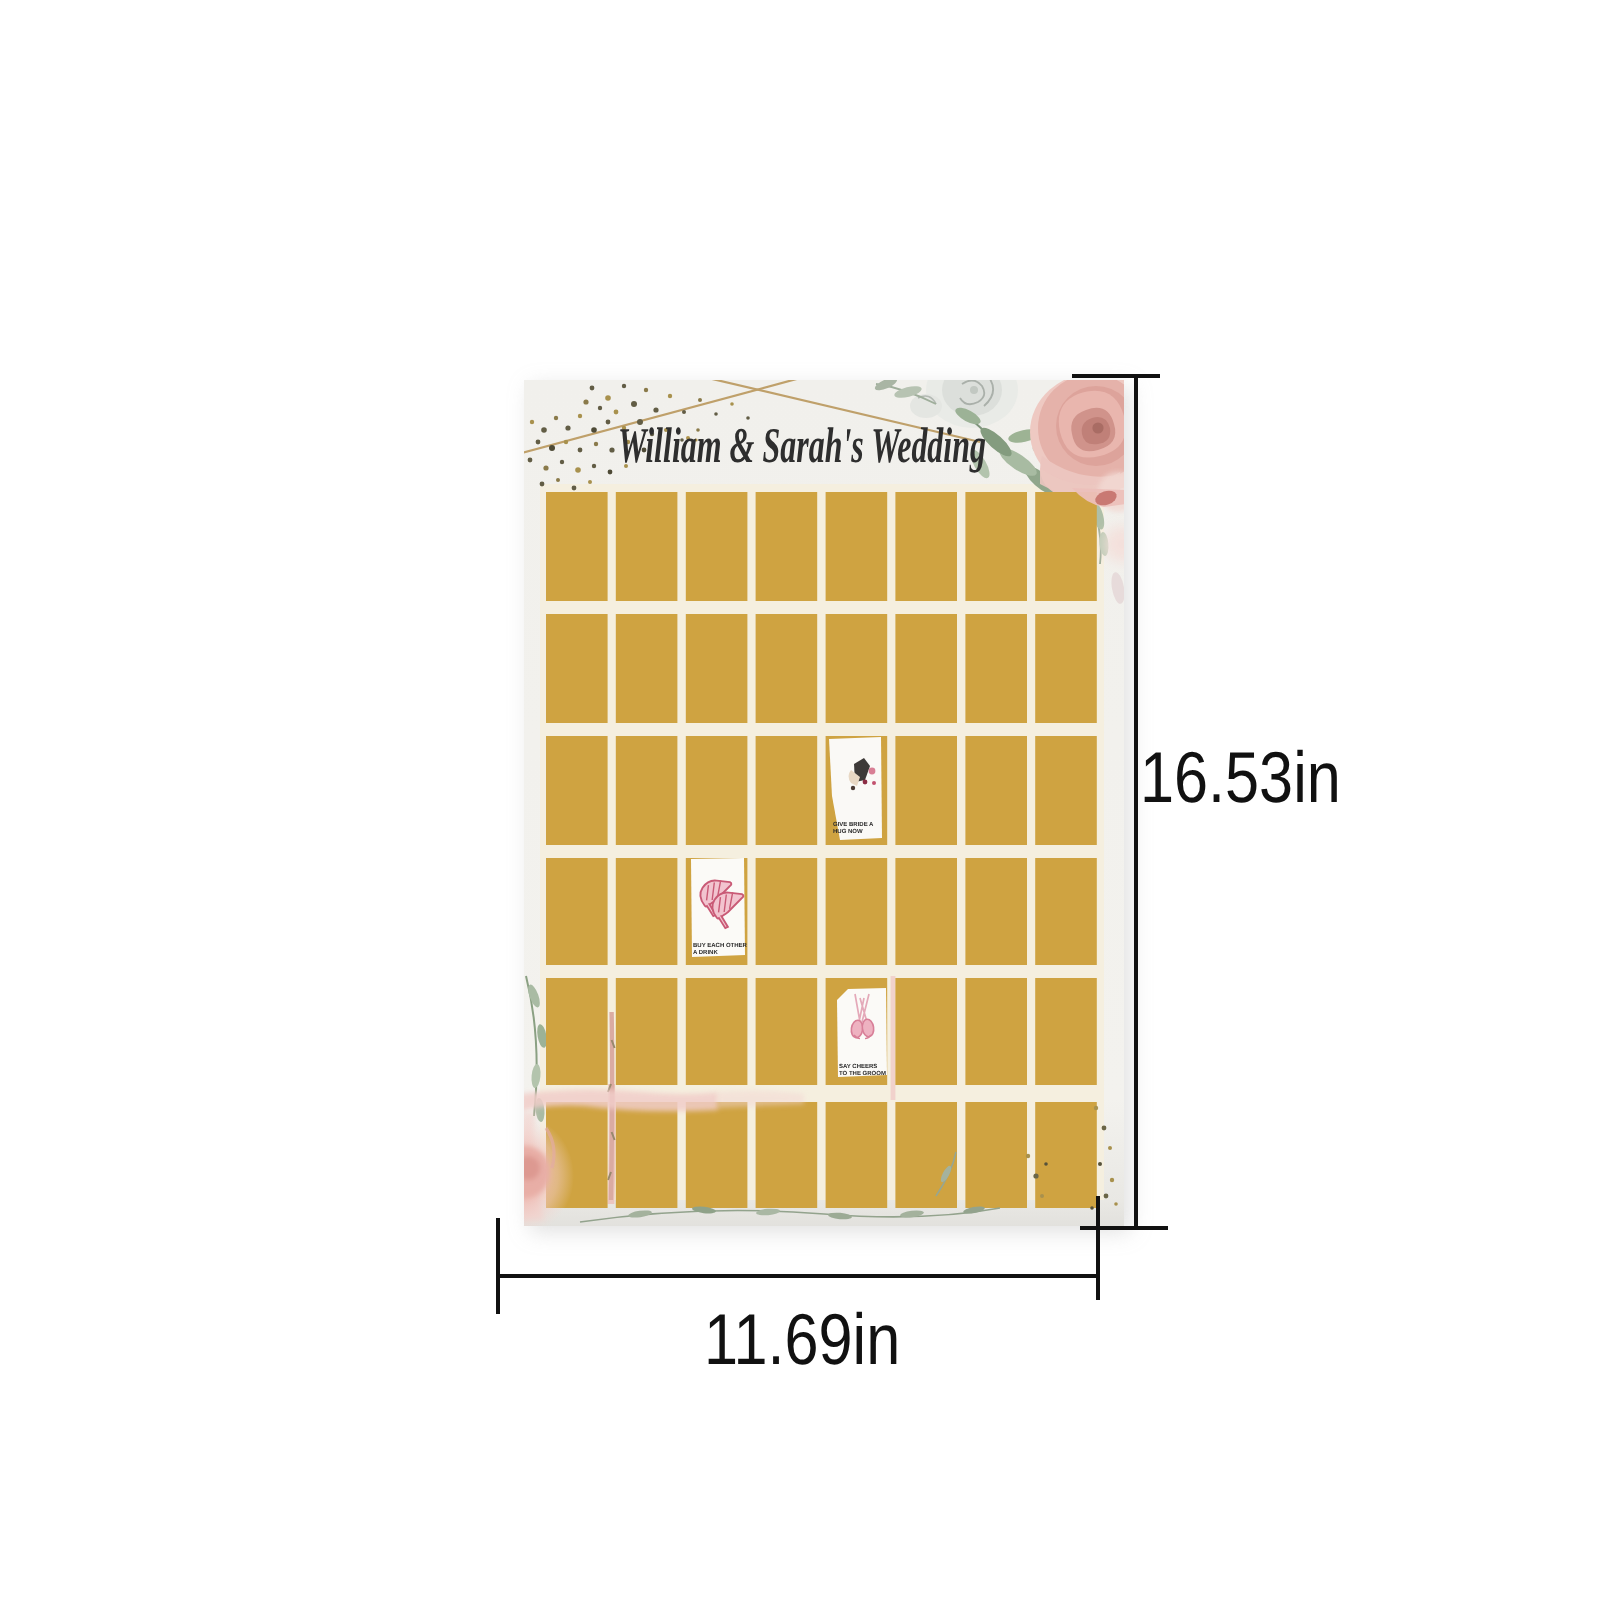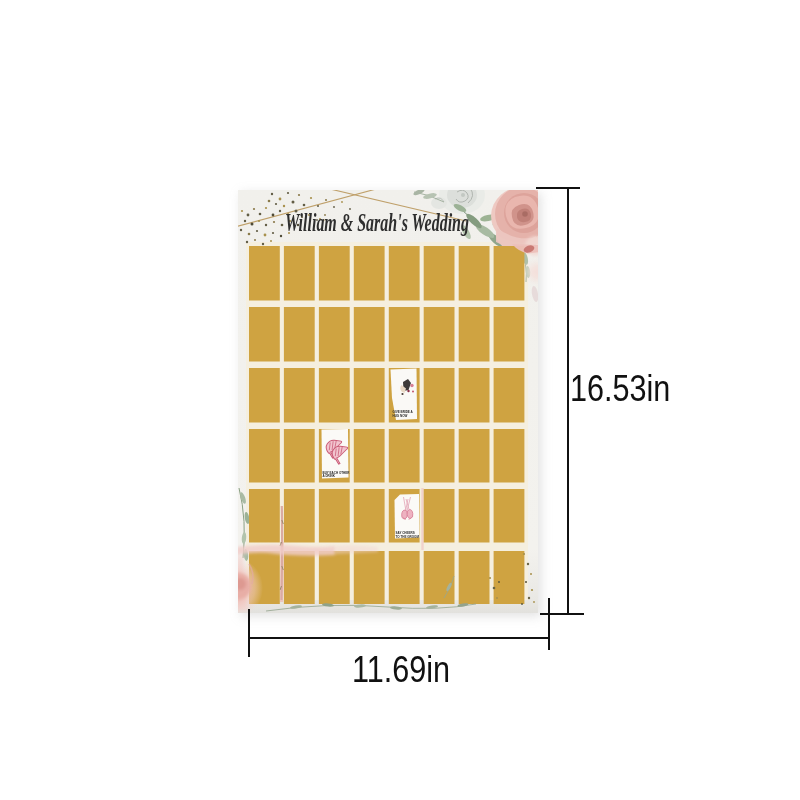--- a/index.html
+++ b/index.html
@@ -3,21 +3,21 @@
 <meta charset="utf-8">
 <style>
   html,body{margin:0;padding:0;}
   body{width:800px;height:800px;background:#ffffff;position:relative;overflow:hidden;
        font-family:"Liberation Sans", sans-serif;-webkit-font-smoothing:antialiased;}
   .abs{position:absolute;}
 </style>
 </head>
 <body>
 
-<div class="abs" style="left:238px;top:190px;width:300px;height:423px;box-shadow:3px 3px 10px rgba(170,170,170,0.35);">
+<div class="abs" style="left:262px;top:190px;width:300px;height:423px;box-shadow:3px 3px 10px rgba(170,170,170,0.35);">
 <svg width="300" height="423" viewBox="0 0 300 423">
   <defs>
     <filter id="b1" x="-60%" y="-60%" width="220%" height="220%">
           <feGaussianBlur stdDeviation="1.4"></feGaussianBlur>
         </filter>
     <filter id="b2" x="-60%" y="-60%" width="220%" height="220%">
           <feGaussianBlur stdDeviation="3.2"></feGaussianBlur>
         </filter>
     <linearGradient id="pbg" x1="0" y1="0" x2="0" y2="1">
       <stop offset="0" stop-color="#f1f0ec"></stop>

